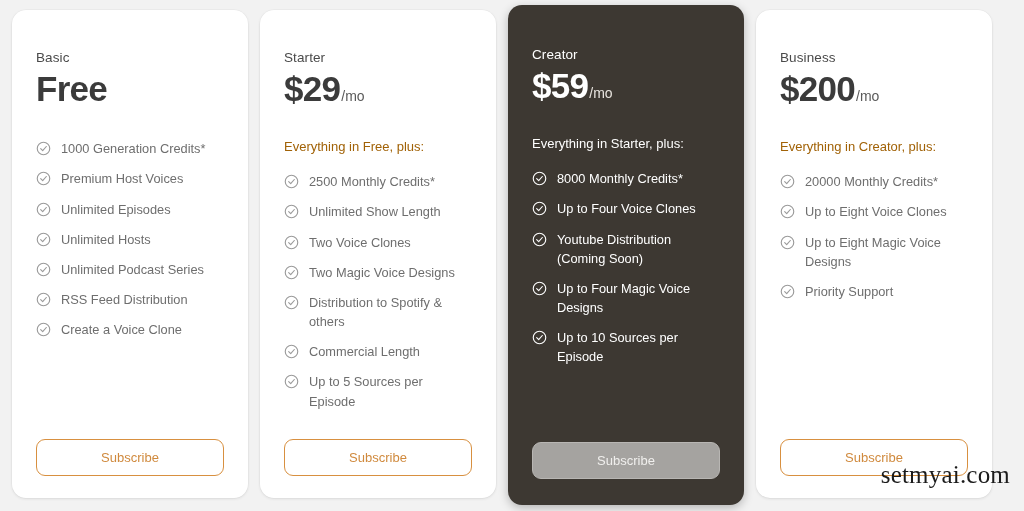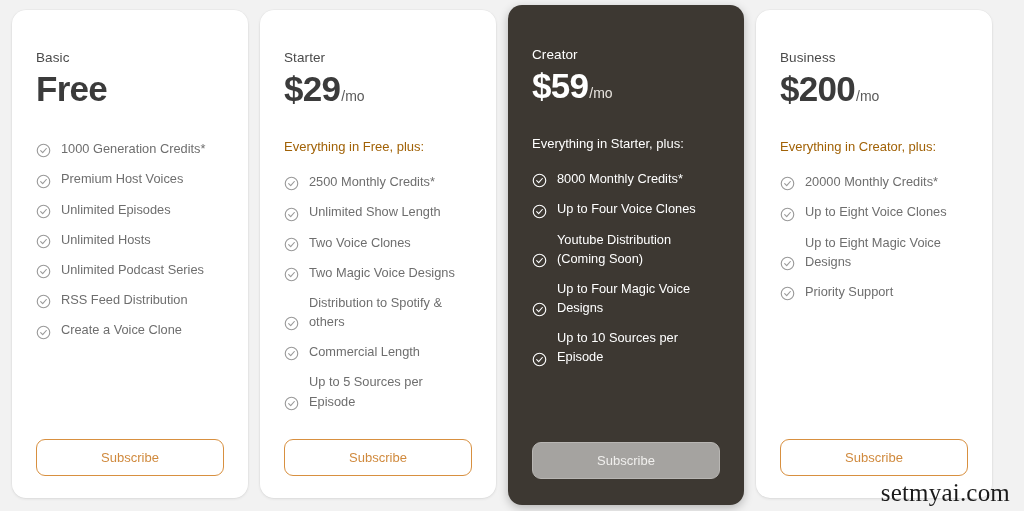--- a/index.html
+++ b/index.html
@@ -86,21 +86,21 @@
     font-weight: normal;
   }
 
   .feature-list {
     list-style: none;
     flex: 1 1 auto;
   }
 
   .feature-item {
     display: flex;
-    align-items: flex-end;
+    align-items: flex-start;
     gap: 10px;
     margin-bottom: 11px;
   }
 
   .check-icon {
     flex: 0 0 auto;
     width: 15px;
     height: 15px;
     margin-top: 2px;
     display: block;
@@ -130,21 +130,21 @@
 
   .subscribe-button.featured-button {
     background: #a5a3a0;
     border: 1.5px solid #b8b6b3;
     color: #f0efed;
   }
 
   #watermark {
     position: absolute;
     right: 14px;
-    bottom: 4px;
+    bottom: 22px;
     font-family: "Liberation Serif", serif;
     font-size: 25px;
     color: #1b1b1b;
     letter-spacing: 0.2px;
   }
 </style>
 </head>
 <body>
 
 <div id="pricing-grid">

